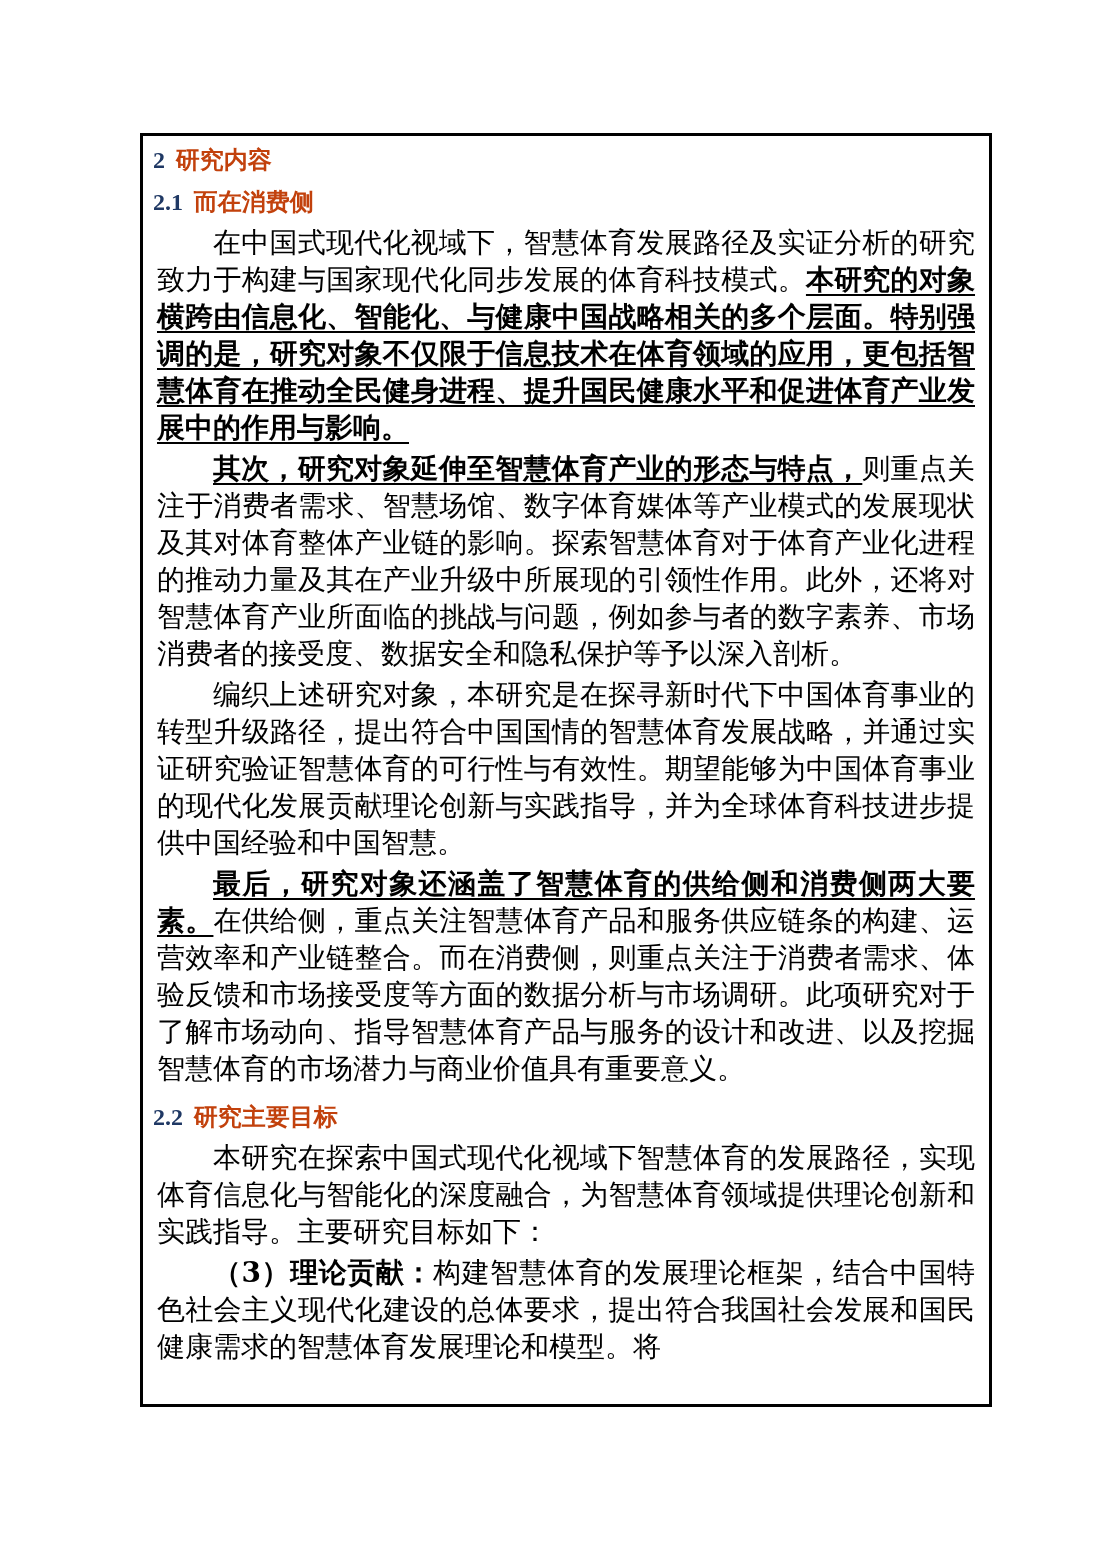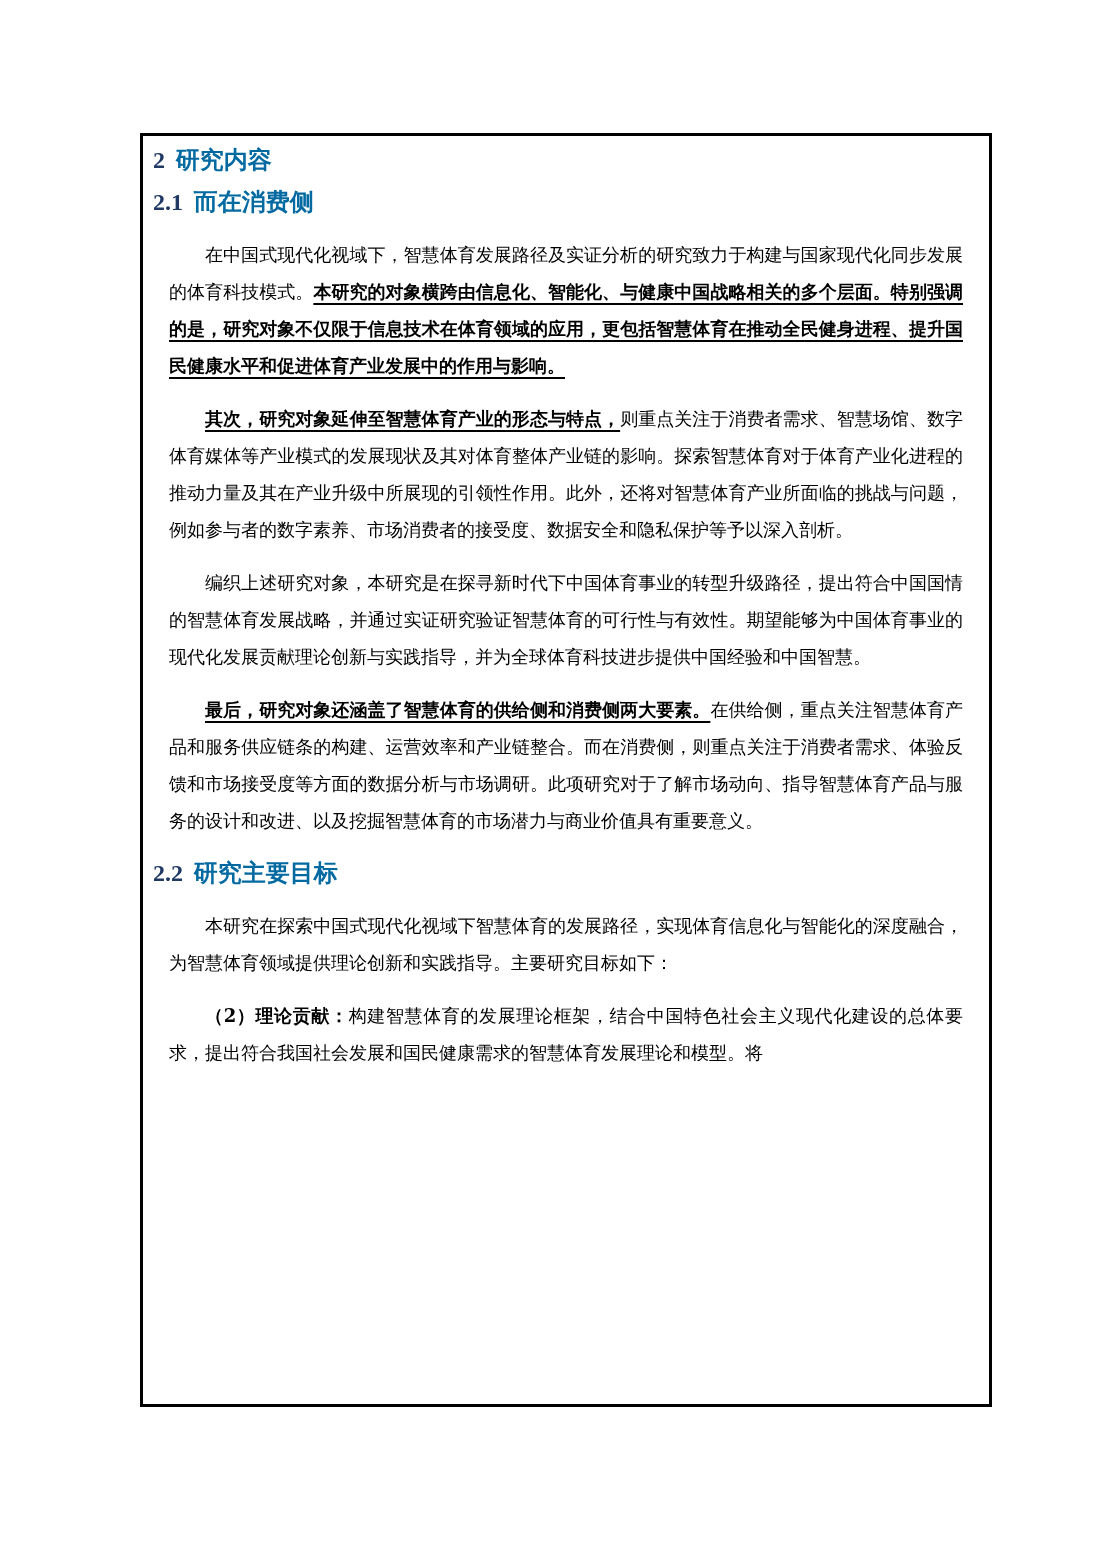--- a/index.html
+++ b/index.html
@@ -35,24 +35,24 @@
     white-space: nowrap;
   }
   .heading.h1 { margin: 0 0 6px 0; }
   .heading.h2 { margin: 0 0 4px 0; }
   .heading.h2.later { margin-top: 12px; }
   .hnum {
     color: #1F3864;
     font-family: "Liberation Serif", serif;
     margin-right: 0.45em;
   }
-  .htext { color: #0369a1; }
+  .htext { color: #c2410c; }
   .para {
-    margin: 16px;
-    font-size: 18px;
+    margin: 4px;
+    font-size: 28px;
     line-height: 37px;
     text-align: justify;
     text-justify: inter-ideograph;
     text-indent: 2em;
     word-break: break-all;
   }
   .run-n { font-weight: normal; text-decoration: none; }
   .run-b { font-weight: bold; text-decoration: none; }
   .run-bu {
     font-weight: bold;
@@ -68,15 +68,15 @@
 <div class="page">
   <div class="doc-cell">
       <div class="heading h1"><span class="hnum">2</span><span class="htext">研究内容</span></div>
       <div class="heading h2"><span class="hnum">2.1</span><span class="htext">而在消费侧</span></div>
       <p class="para"><span class="run-n">在中国式现代化视域下，智慧体育发展路径及实证分析的研究致力于构建与国家现代化同步发展的体育科技模式。</span><span class="run-bu">本研究的对象横跨由信息化、智能化、与健康中国战略相关的多个层面。特别强调的是，研究对象不仅限于信息技术在体育领域的应用，更包括智慧体育在推动全民健身进程、提升国民健康水平和促进体育产业发展中的作用与影响。</span></p>
       <p class="para"><span class="run-bu">其次，研究对象延伸至智慧体育产业的形态与特点，</span><span class="run-n">则重点关注于消费者需求、智慧场馆、数字体育媒体等产业模式的发展现状及其对体育整体产业链的影响。探索智慧体育对于体育产业化进程的推动力量及其在产业升级中所展现的引领性作用。此外，还将对智慧体育产业所面临的挑战与问题，例如参与者的数字素养、市场消费者的接受度、数据安全和隐私保护等予以深入剖析。</span></p>
       <p class="para"><span class="run-n">编织上述研究对象，本研究是在探寻新时代下中国体育事业的转型升级路径，提出符合中国国情的智慧体育发展战略，并通过实证研究验证智慧体育的可行性与有效性。期望能够为中国体育事业的现代化发展贡献理论创新与实践指导，并为全球体育科技进步提供中国经验和中国智慧。</span></p>
       <p class="para"><span class="run-bu">最后，研究对象还涵盖了智慧体育的供给侧和消费侧两大要素。</span><span class="run-n">在供给侧，重点关注智慧体育产品和服务供应链条的构建、运营效率和产业链整合。而在消费侧，则重点关注于消费者需求、体验反馈和市场接受度等方面的数据分析与市场调研。此项研究对于了解市场动向、指导智慧体育产品与服务的设计和改进、以及挖掘智慧体育的市场潜力与商业价值具有重要意义。</span></p>
       <div class="heading h2 later"><span class="hnum">2.2</span><span class="htext">研究主要目标</span></div>
       <p class="para"><span class="run-n">本研究在探索中国式现代化视域下智慧体育的发展路径，实现体育信息化与智能化的深度融合，为智慧体育领域提供理论创新和实践指导。主要研究目标如下：</span></p>
-      <p class="para"><span class="run-b">（2）理论贡献：</span><span class="run-n">构建智慧体育的发展理论框架，结合中国特色社会主义现代化建设的总体要求，提出符合我国社会发展和国民健康需求的智慧体育发展理论和模型。将</span></p>
+      <p class="para"><span class="run-b">（3）理论贡献：</span><span class="run-n">构建智慧体育的发展理论框架，结合中国特色社会主义现代化建设的总体要求，提出符合我国社会发展和国民健康需求的智慧体育发展理论和模型。将</span></p>
     </div>
 </div>
 
 </body></html>

